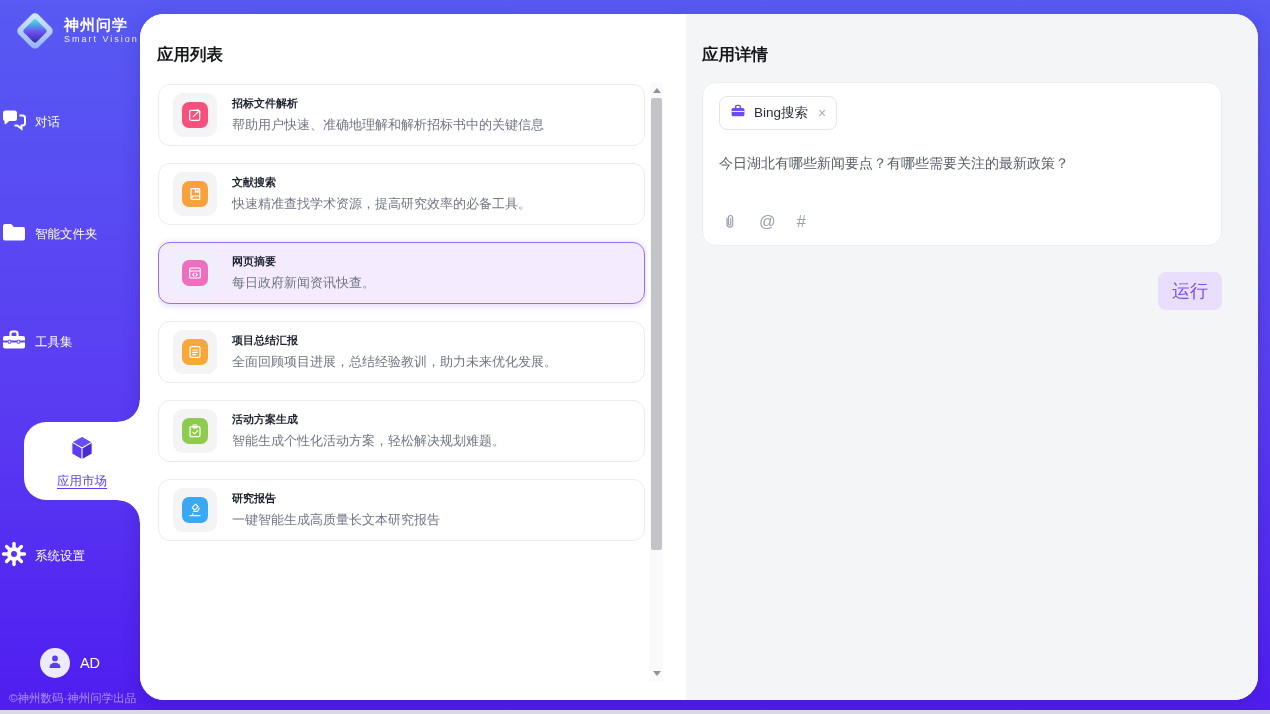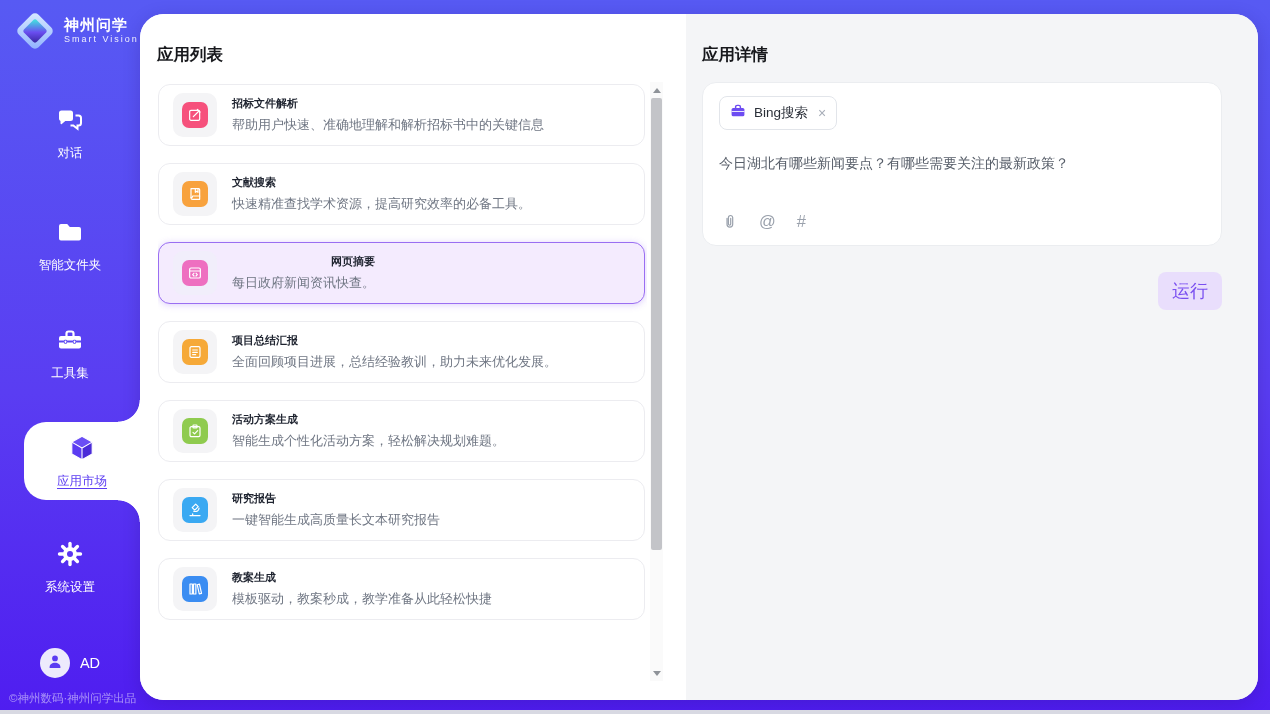--- a/index.html
+++ b/index.html
@@ -17,21 +17,21 @@
   .brand { position:absolute; top:10px; left:14px; display:flex; align-items:center; gap:8px; }
   .logo-diamond { position:relative; width:42px; height:42px; flex:0 0 auto; }
   .d-outer { position:absolute; left:7px; top:7px; width:28px; height:28px; transform:rotate(45deg);
              background:linear-gradient(135deg,#d9ecff,#8fb0ff); border-radius:5px; }
   .d-inner { position:absolute; left:12px; top:12px; width:18px; height:18px; transform:rotate(45deg);
              background:linear-gradient(135deg,#45d6e0 10%,#6a4df0 55%,#35249a 100%); border-radius:3px; }
   .brand-text { color:#fff; line-height:1.1; }
   .brand-name { font-size:15px; font-weight:700; letter-spacing:1px; }
   .brand-sub { font-size:9px; opacity:.9; letter-spacing:2px; margin-top:2px; }
 
-  .nav-item { position:absolute; left:0; width:140px; display:flex; flex-direction:column; align-items:center; gap:7px; color:#fff; cursor:pointer; }
+  .nav-item { position:absolute; left:0; width:140px; display:flex; flex-direction:row; align-items:center; gap:7px; color:#fff; cursor:pointer; }
   .nav-label { font-size:12.5px; color:#fff; }
   .nav-label.u { text-underline-offset:3px; }
 
   .nav-active { position:absolute; left:24px; right:0; top:422px; height:78px; background:#fff;
                 border-radius:22px 0 0 22px; display:flex; flex-direction:column; align-items:center;
                 justify-content:center; gap:6px; cursor:pointer; }
   .nav-active::before { content:""; position:absolute; right:0; top:-22px; width:22px; height:22px;
                 background:radial-gradient(circle 22px at 0 0, transparent 21.2px, #fff 22px); }
   .nav-active::after { content:""; position:absolute; right:0; bottom:-22px; width:22px; height:22px;
                 background:radial-gradient(circle 22px at 0 100%, transparent 21.2px, #fff 22px); }
@@ -46,21 +46,21 @@
   .content { position:absolute; left:140px; top:14px; width:1118px; height:686px; background:#fff;
              border-radius:24px; overflow:hidden; display:flex; z-index:4; box-shadow:0 4px 18px rgba(30,10,90,.18); }
   .panel-left { position:relative; width:546px; background:#fff; }
   .panel-right { position:relative; flex:1; background:#f4f5f7; }
   .panel-title { position:absolute; top:30px; left:17px; font-size:16.5px; font-weight:700; color:#17181c; }
 
   
   .app-scroll { position:absolute; top:68px; left:18px; width:489px; height:601px; overflow:hidden; padding-top:2px; }
   .app-item { width:487px; height:62px; border:1px solid #ececf0; border-radius:12px; margin-bottom:17px;
               display:flex; align-items:center; padding:0 14px; gap:15px; background:#fff; cursor:pointer; }
-  .app-item.selected { background:#f4ebfe; border:1.5px solid #9a6ef2; box-shadow:0 1px 7px rgba(132,84,242,.28);text-align:right; }
+  .app-item.selected { background:#f4ebfe; border:1.5px solid #9a6ef2; box-shadow:0 1px 7px rgba(132,84,242,.28); }
   .app-ico-wrap { width:44px; height:44px; border-radius:10px; background:#f4f4f6; display:flex; align-items:center; justify-content:center; flex:0 0 auto; }
   .app-item.selected .app-ico-wrap { background:#f1eefb; }
   .app-ico { width:26px; height:26px; border-radius:7px; display:flex; align-items:center; justify-content:center; }
   .app-ico svg { width:16px; height:16px; stroke:#fff; fill:none; stroke-width:1.8; stroke-linecap:round; stroke-linejoin:round; }
   .app-text { display:flex; flex-direction:column; gap:5px; min-width:0; }
   .app-title { font-size:11px; font-weight:700; color:#1f2430; }
   .app-desc { font-size:13px; color:#6f7683; }
 
   
   .scrollbar { position:absolute; top:68px; left:510px; width:13px; height:599px; background:#fafafa; }
@@ -262,34 +262,20 @@
                 <path d="M13 3.2l3.8 3.8-5.2 5.2-3.8-3.8z"></path>
                 <path d="M10 13.8c4.6 1.4 8-.8 8-4.8M4.5 20.3h15M8.5 20.3v-2.6"></path>
               </svg>
             </div>
     </div>
     <div class="app-text">
       <div class="app-title">研究报告</div>
       <div class="app-desc">一键智能生成高质量长文本研究报告</div>
     </div>
   </div>
-        <div class="app-item">
-    <div class="app-ico-wrap">
-      <div class="app-ico" style="background: rgb(59, 141, 242);">
-              <svg viewBox="0 0 24 24">
-                <path d="M4.5 4.5H8v15H4.5zM9.8 4.5h3.5v15H9.8z"></path>
-                <path d="M15.3 5.6l3.4-.9 3.1 13.8-3.4.9z"></path>
-              </svg>
-            </div>
-    </div>
-    <div class="app-text">
-      <div class="app-title">教案生成</div>
-      <div class="app-desc">模板驱动，教案秒成，教学准备从此轻松快捷</div>
-    </div>
-  </div>
       </div>
 
     <div class="scrollbar">
       <div class="sb-btn up">
           <div class="tri-up"></div>
         </div>
       <div class="sb-thumb"></div>
       <div class="sb-btn down">
           <div class="tri-down"></div>
         </div>

